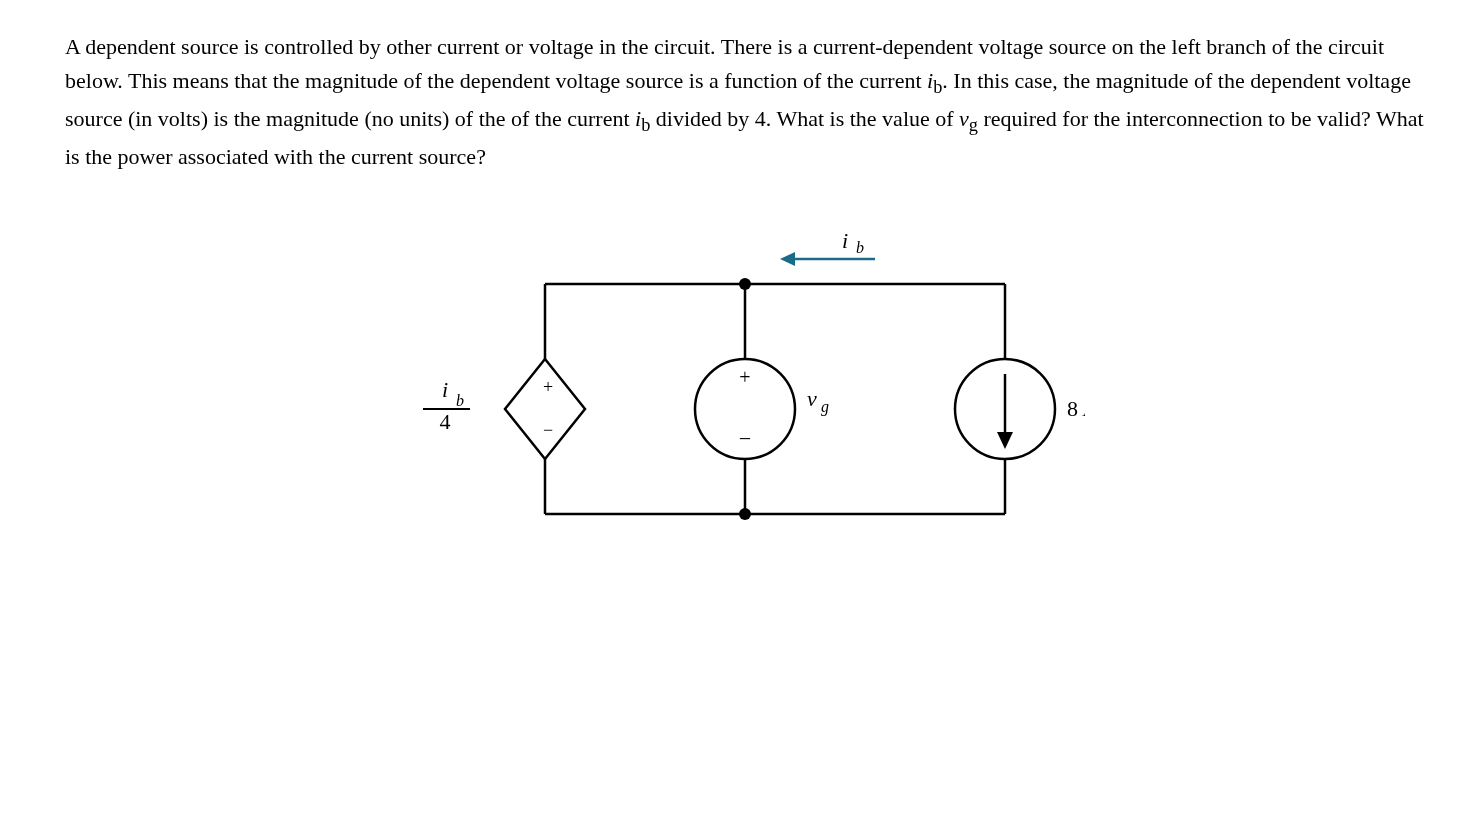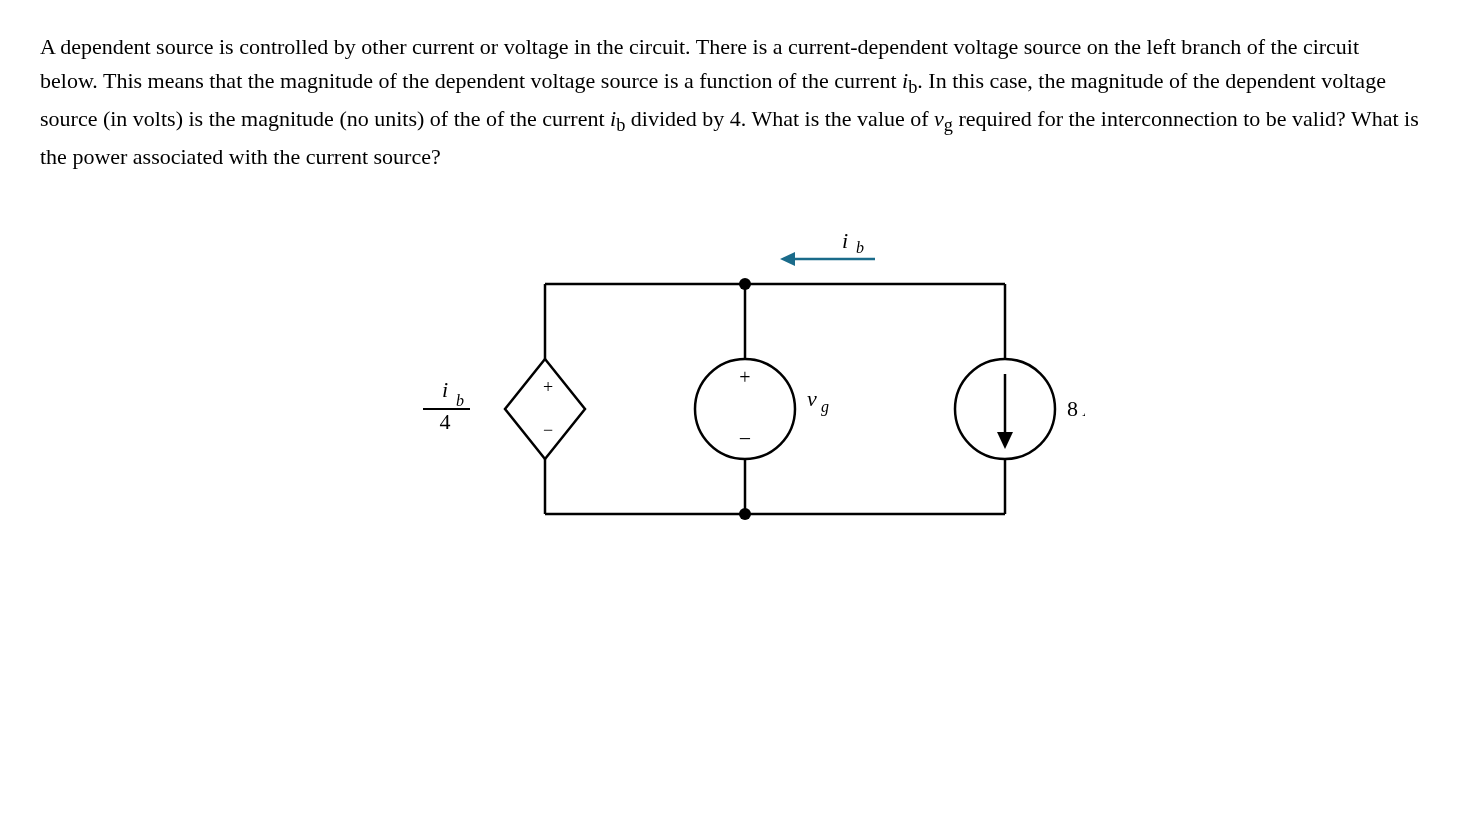--- a/index.html
+++ b/index.html
@@ -10,20 +10,21 @@
       color: #000;
       padding: 30px 40px;
       width: 1469px;
       min-height: 825px;
     }
 
     .text-block {
       max-width: 1380px;
       line-height: 1.55;
       margin-bottom: 30px;
+      margin-left: 25px;
     }
 
     .circuit-container {
       display: flex;
       justify-content: center;
       align-items: flex-start;
       margin-top: 10px;
       position: relative;
     }
 

